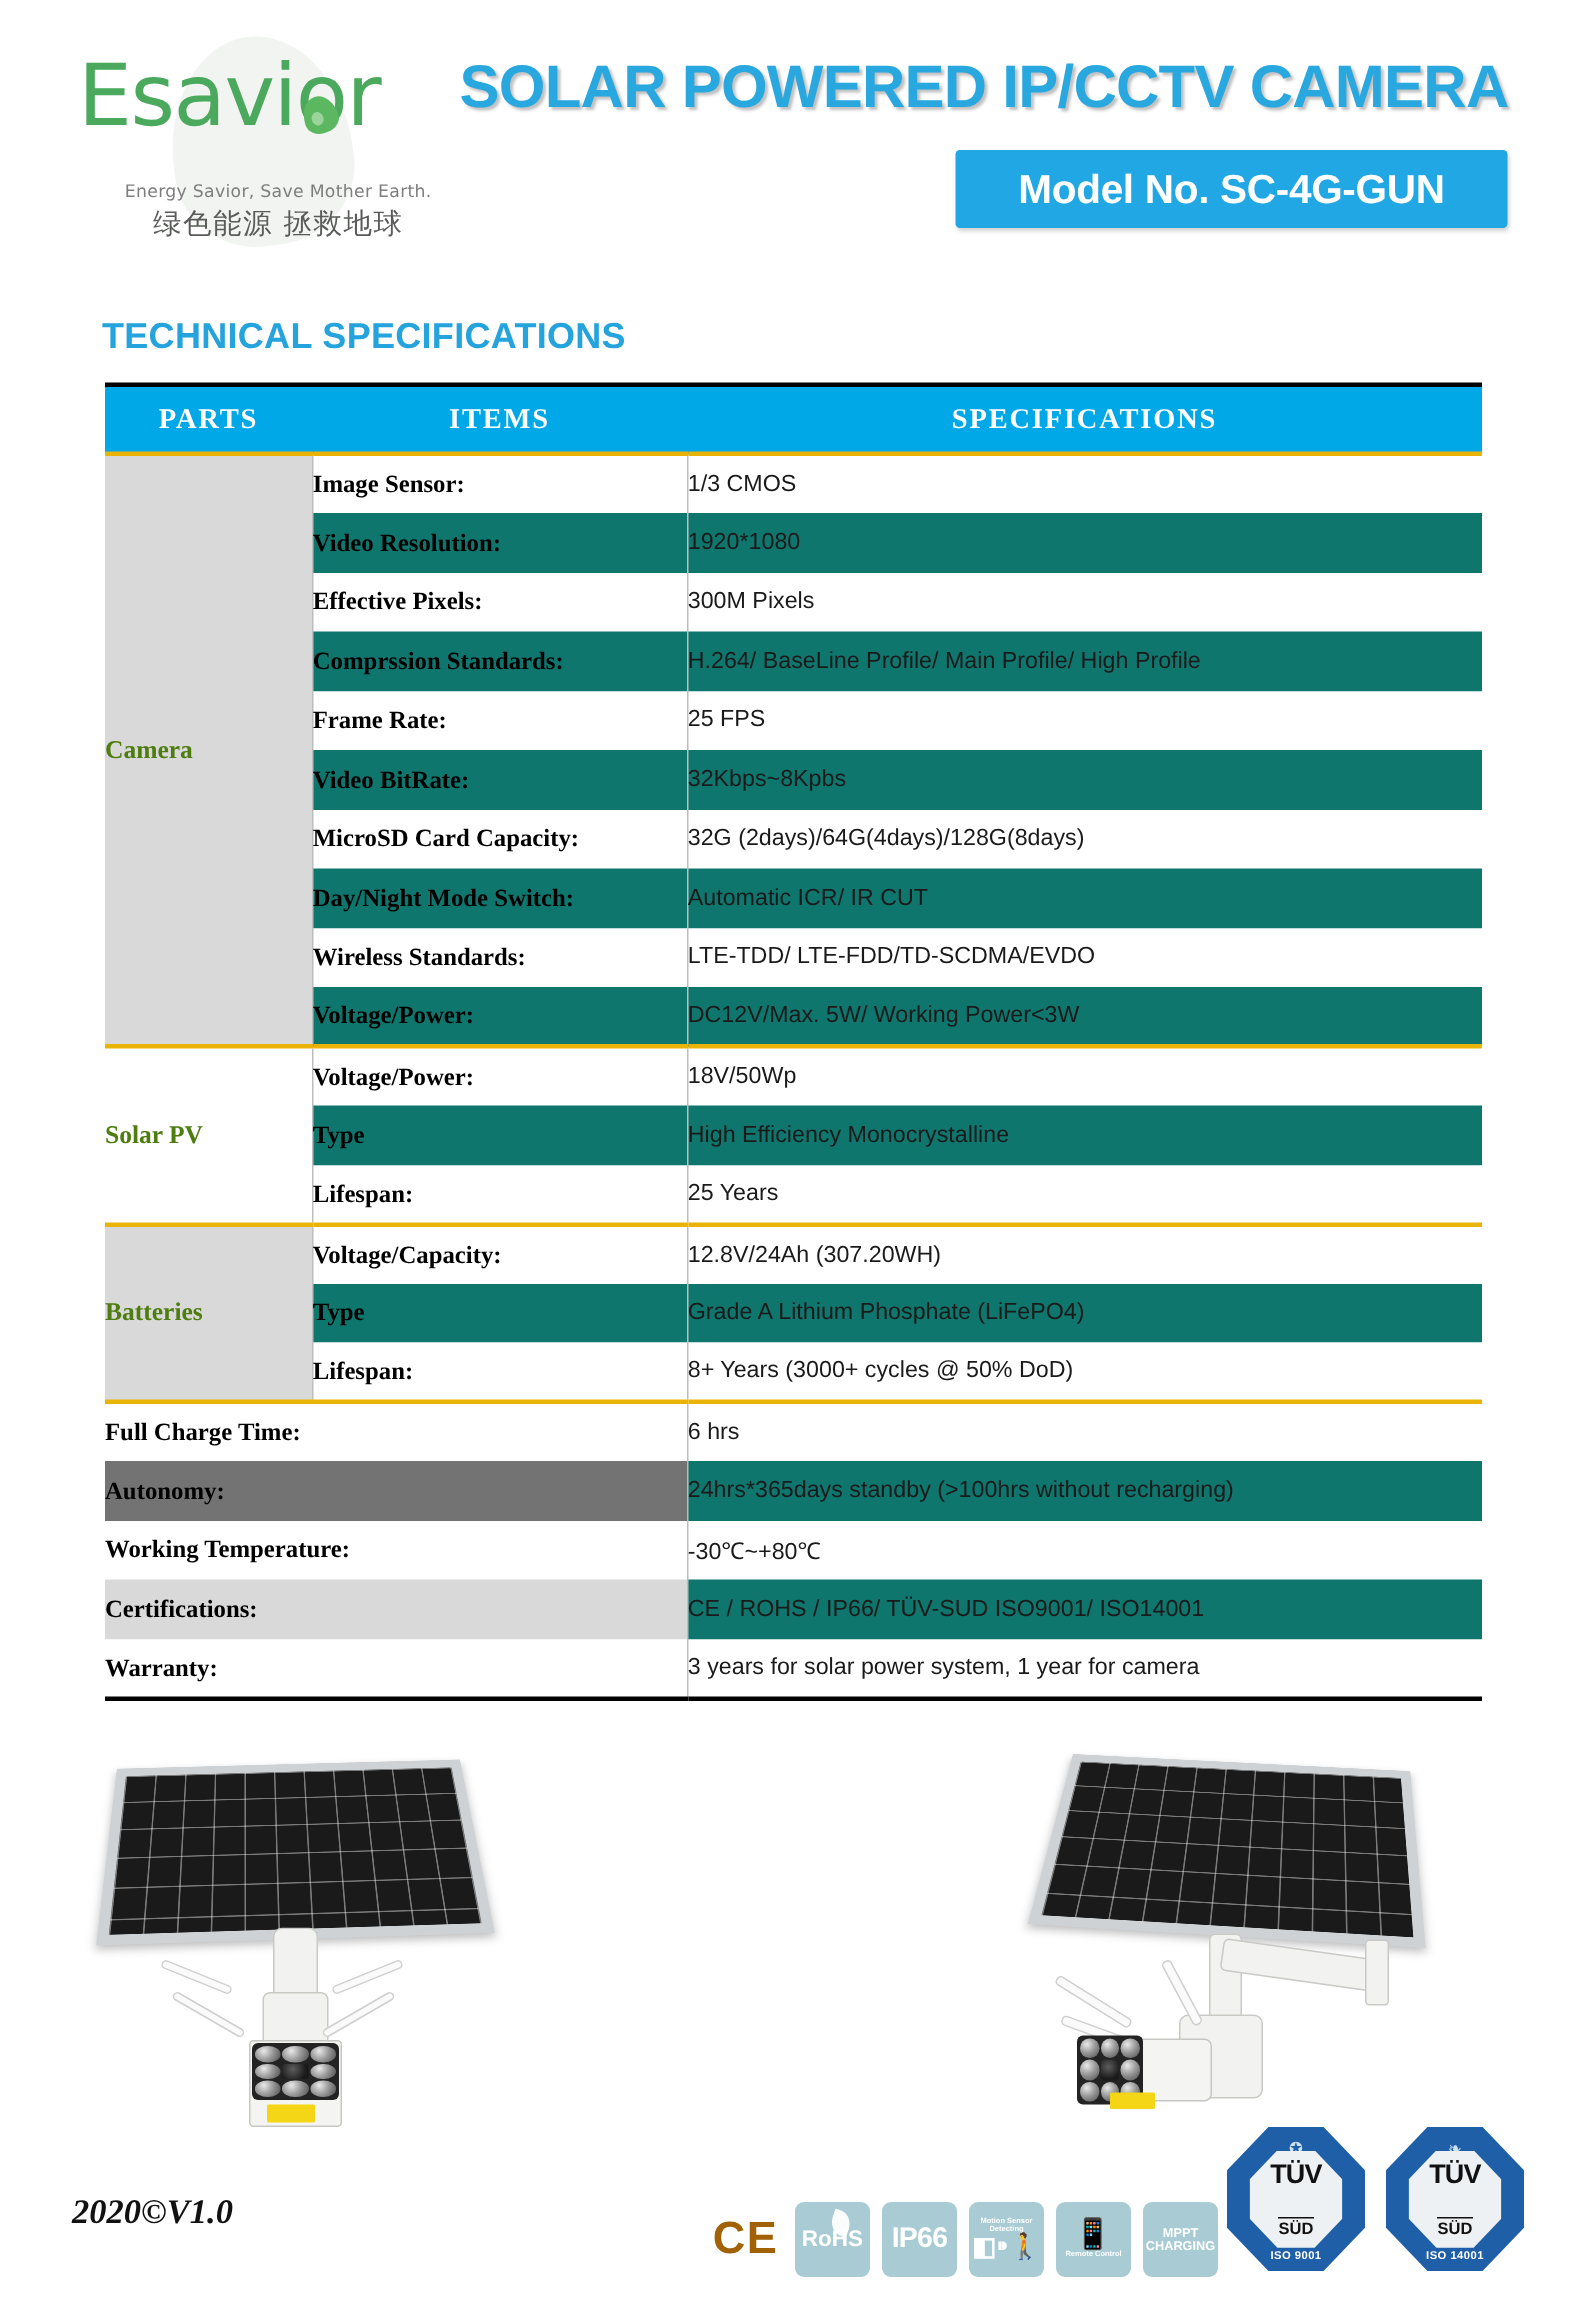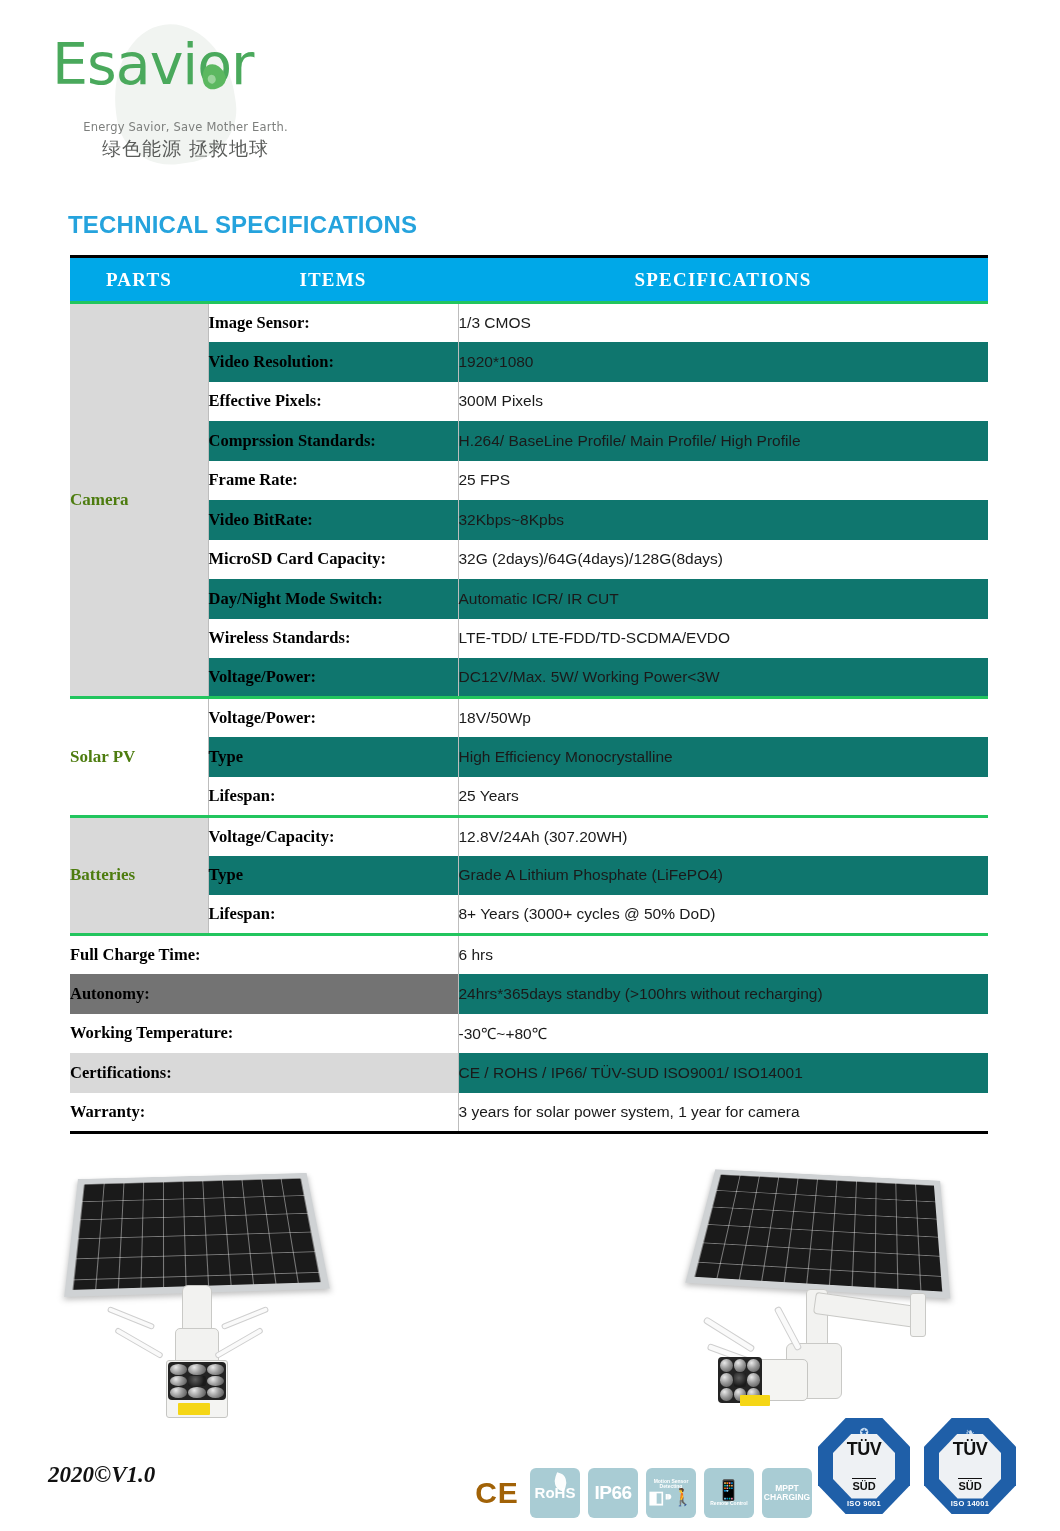--- a/index.html
+++ b/index.html
@@ -178,21 +178,21 @@
     font-family: "Liberation Sans", sans-serif;
     font-size: 15.5px;
     color: #1a1a1a;
     padding-left: 12px;
   }
   tr.row-white td.item-cell, tr.row-white td.spec-cell { background: #ffffff; }
   tr.row-gray  td.item-cell, tr.row-gray  td.spec-cell { background: #0f766e; }
   td.parts-gray { background: #d9d9d9; }
   td.parts-white { background: #ffffff; }
 
-  tr.group-start td { border-top: 3px solid #22c55e; }
+  tr.group-start td { border-top: 3px solid #eab308; }
   tr.table-end td  { border-bottom: 3px solid #000; }
 
   td.full-label {
     font-family: "Liberation Serif", serif;
     font-weight: bold;
     font-size: 16.5px;
     color: #000;
     padding-left: 8px;
     border-right: 1px solid #bdbdbd;
   }
@@ -346,21 +346,25 @@
 <div id="header">
 
   <div id="logo-block">
     <div id="logo-leaf-bg"></div>
     <div id="logo-wordmark">Esavior</div>
     <div id="logo-drop"></div>
     <div id="logo-tag-en">Energy Savior, Save Mother Earth.</div>
     <div id="logo-tag-cn">绿色能源 拯救地球</div>
   </div>
 
-
+  <div id="main-title">SOLAR POWERED IP/CCTV CAMERA</div>
+
+  <div id="model-badge">
+    <span id="model-badge-text">Model No. SC-4G-GUN</span>
+  </div>
 </div>
 
 <div id="section-title">TECHNICAL SPECIFICATIONS</div>
 
 <table id="spec-table">
   <colgroup>
     <col class="col-parts">
       <col class="col-items">
       <col class="col-specs">
   </colgroup>

